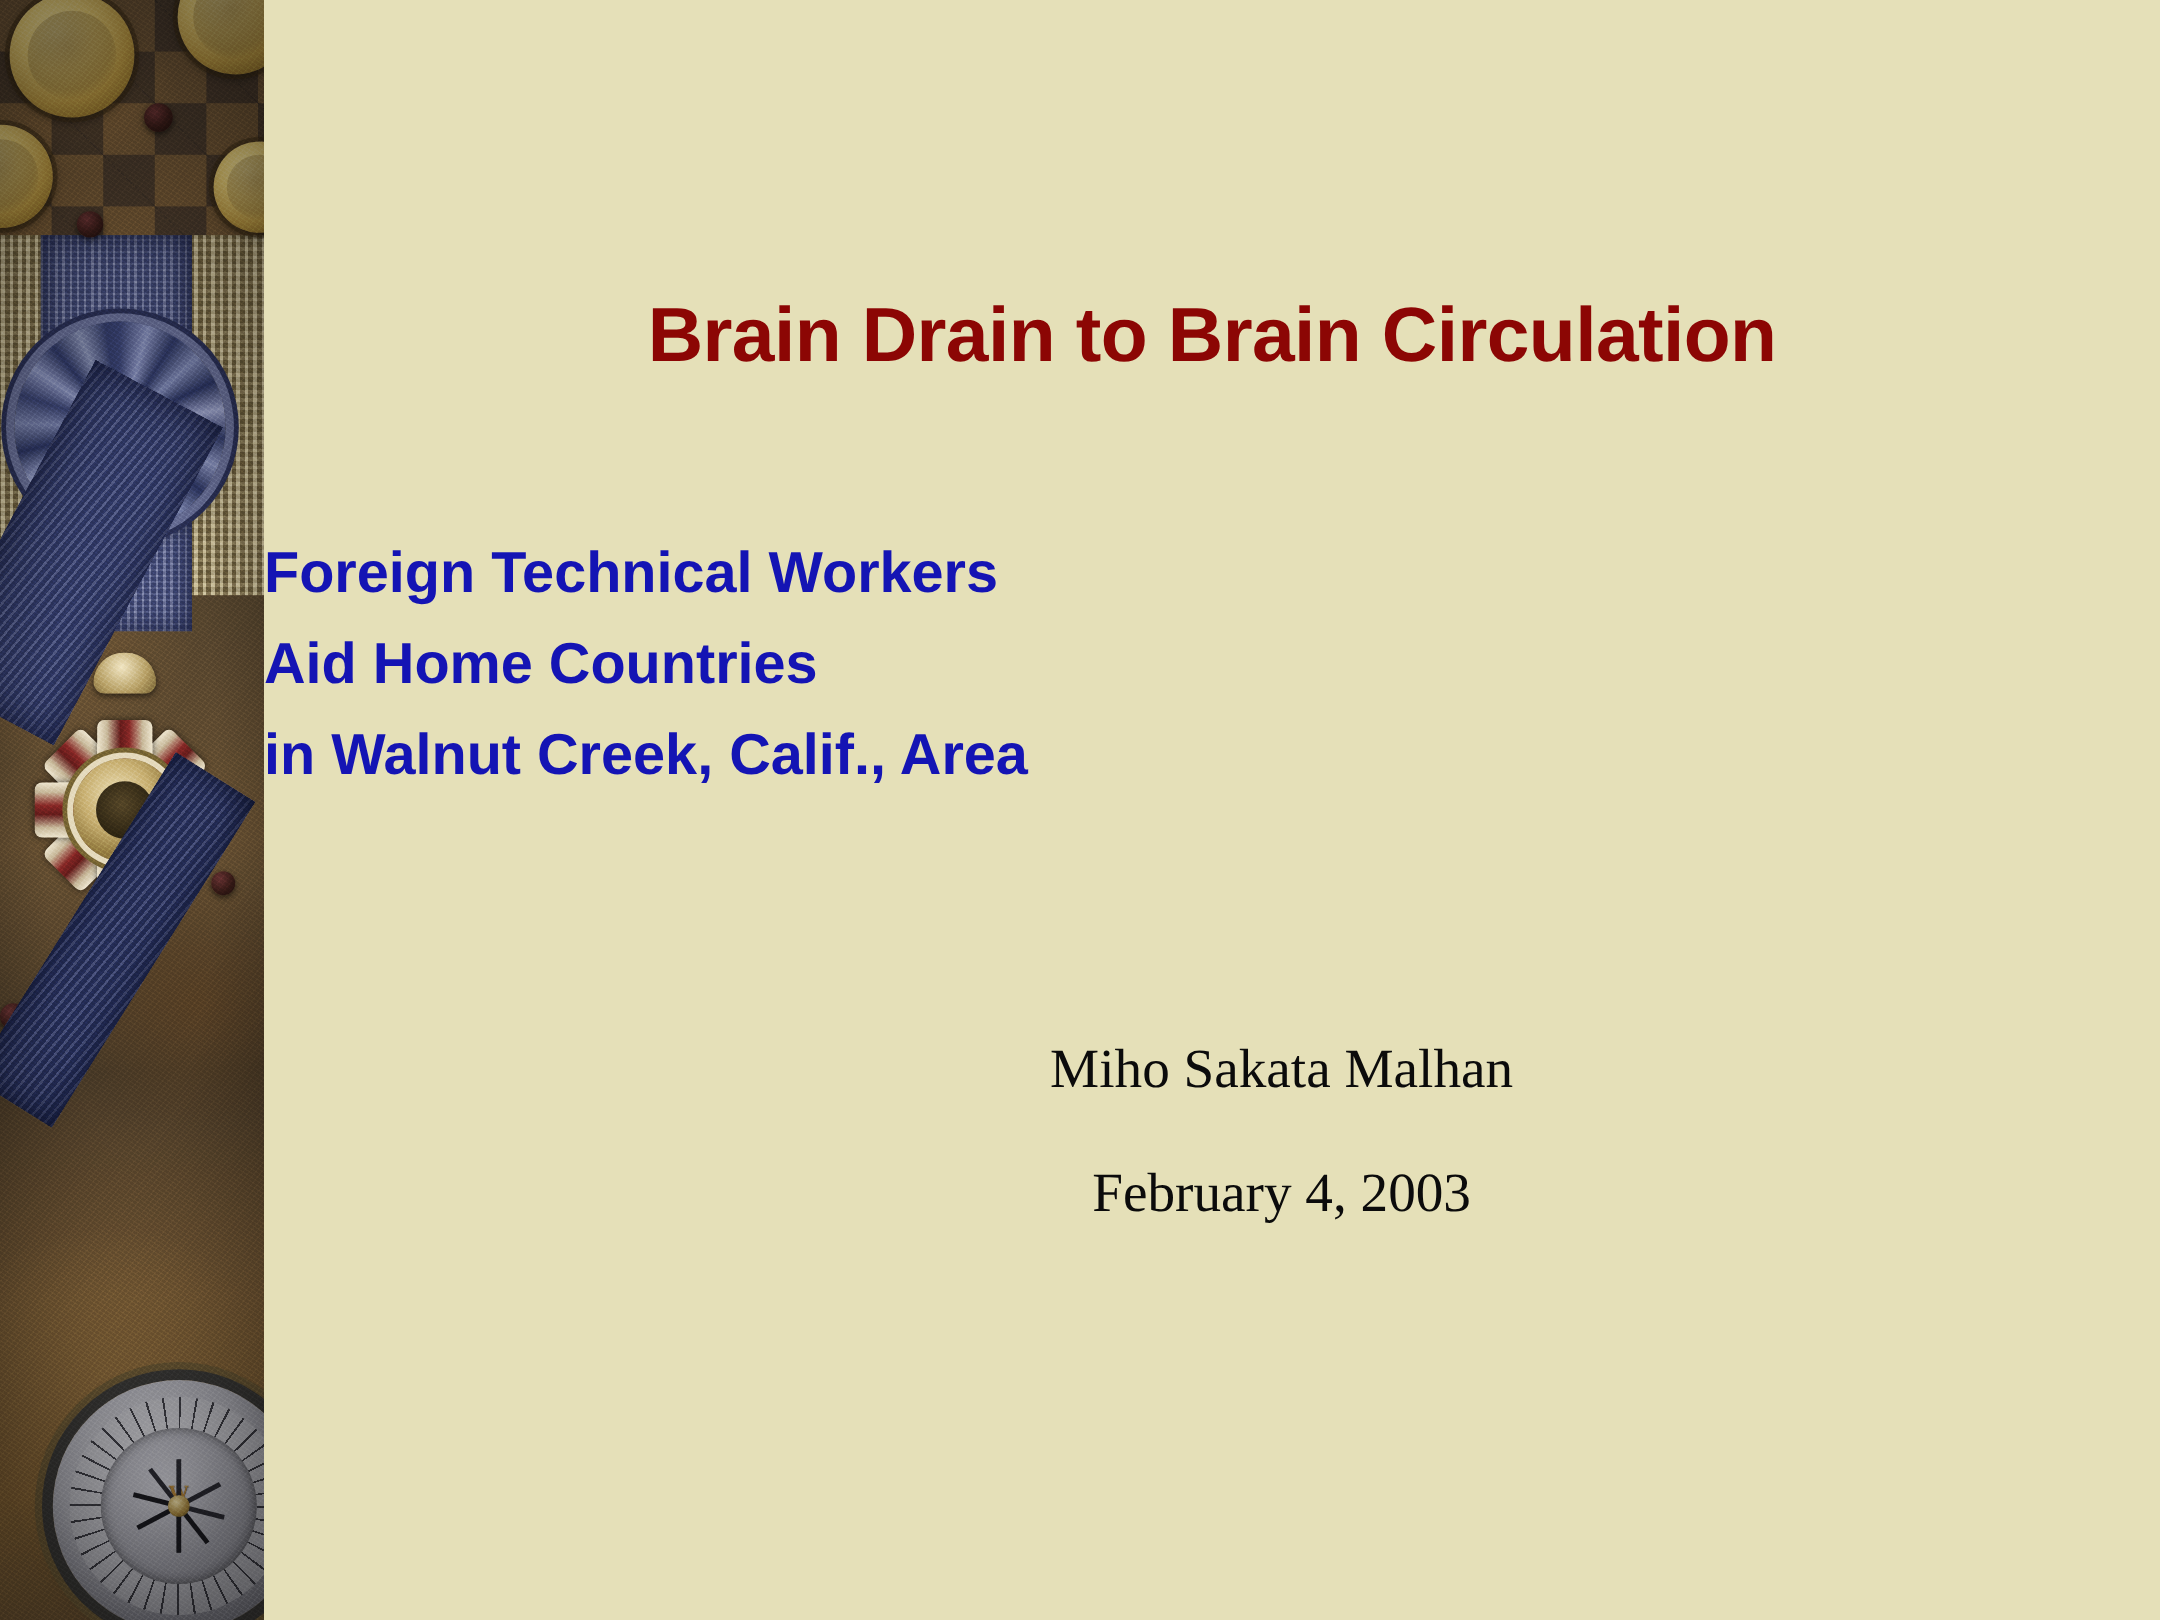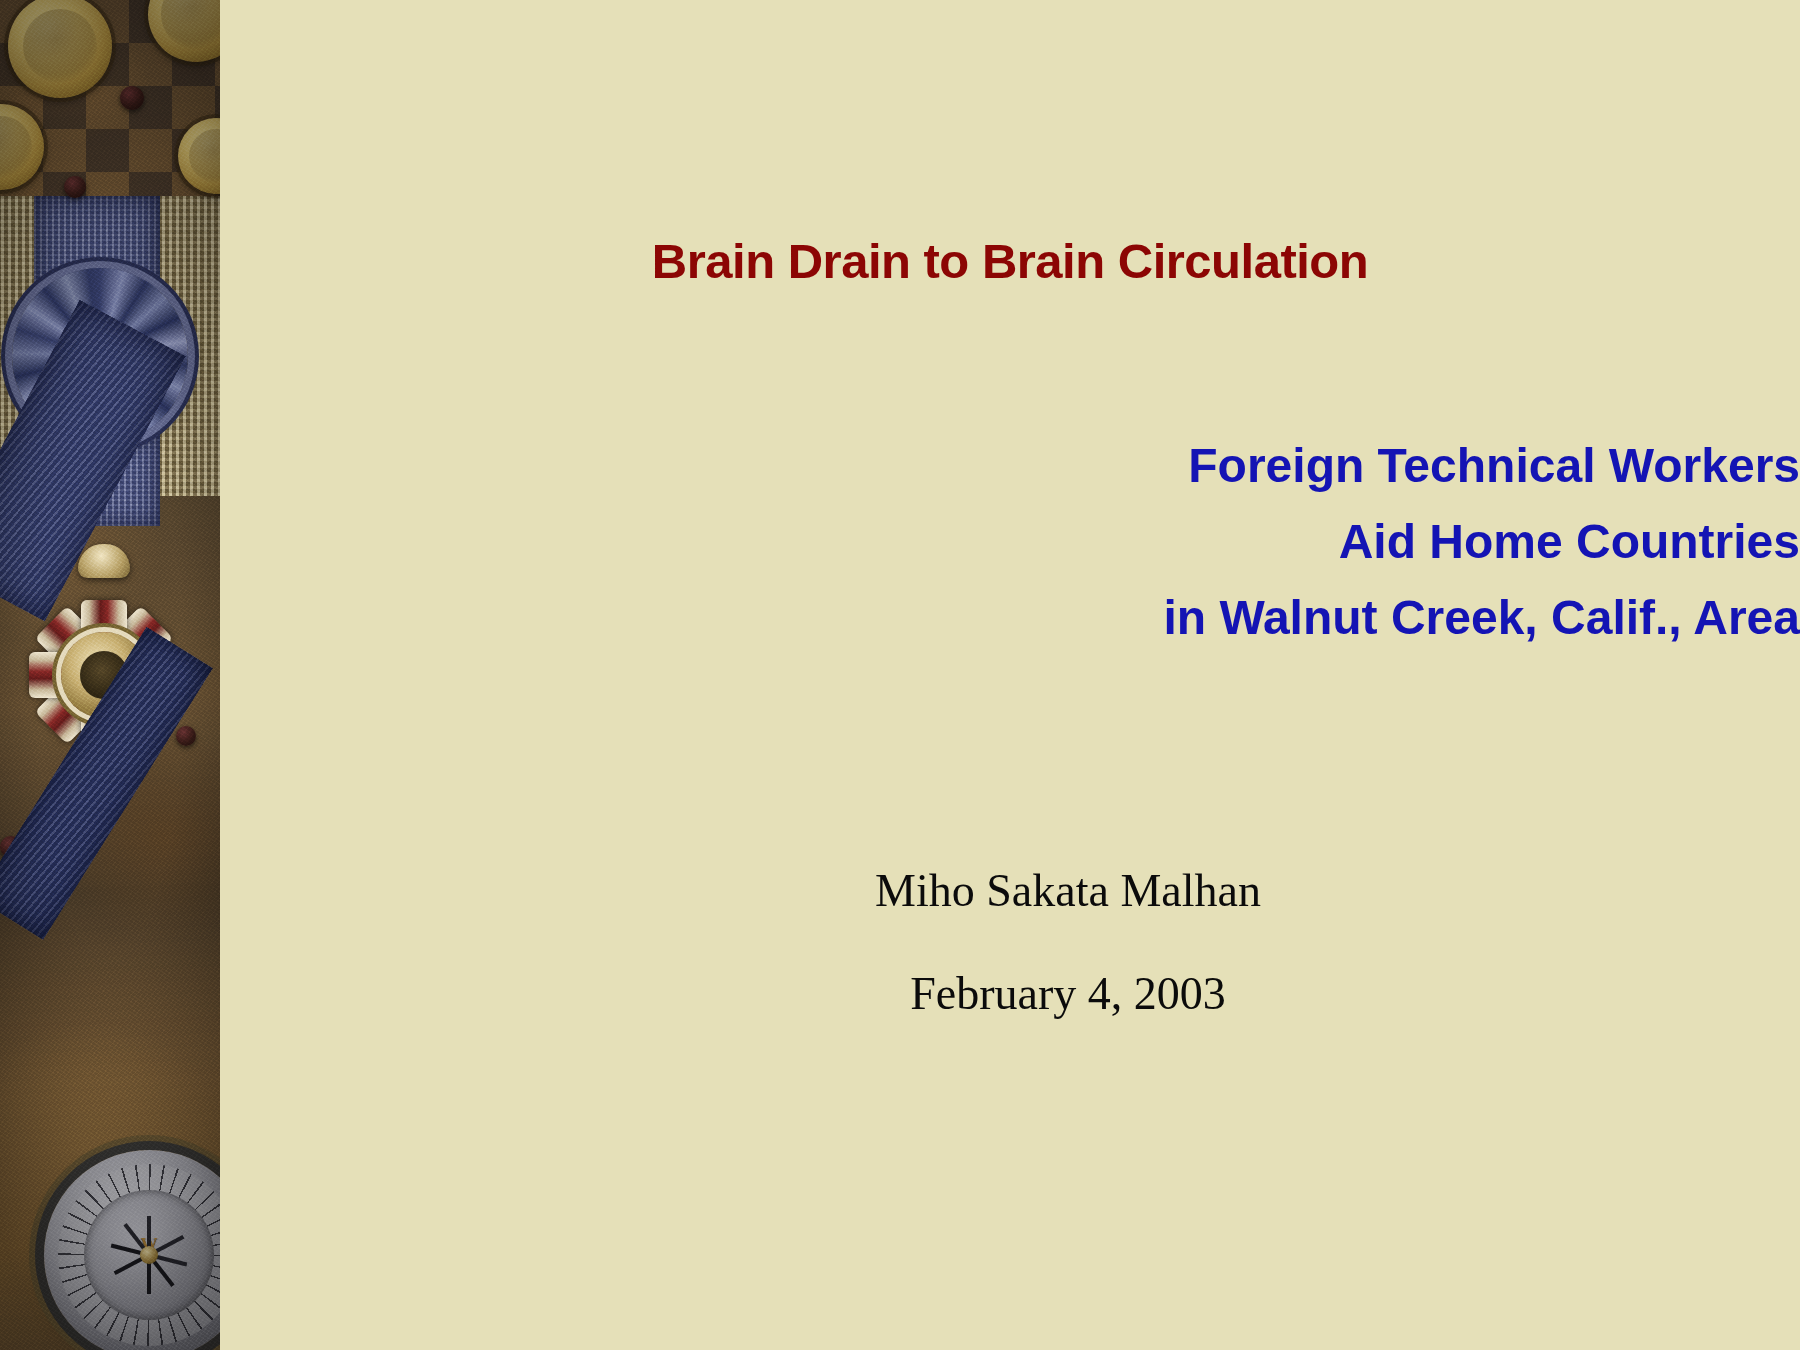--- a/index.html
+++ b/index.html
@@ -289,33 +289,33 @@
   }
 
   #title {
     position: absolute;
     left: 0;
     top: 203px;
     width: 1580px;
     text-align: center;
     font-family: "Liberation Sans", sans-serif;
     font-weight: bold;
-    font-size: 49px;
+    font-size: 64px;
     line-height: 1.06;
     letter-spacing: -0.5px;
     color: #8c0604;
     white-space: nowrap;
   }
 
   #subtitle {
     position: absolute;
     left: 0;
-    top: 428px;
+    top: 440px;
     width: 1580px;
-    text-align: right;
+    text-align: left;
     font-family: "Liberation Sans", sans-serif;
     font-weight: bold;
     font-size: 48px;
     line-height: 1.58;
     color: #1414b4;
   }
   #subtitle .sub-line { display: block; white-space: nowrap; }
 
   #byline {
     position: absolute;

